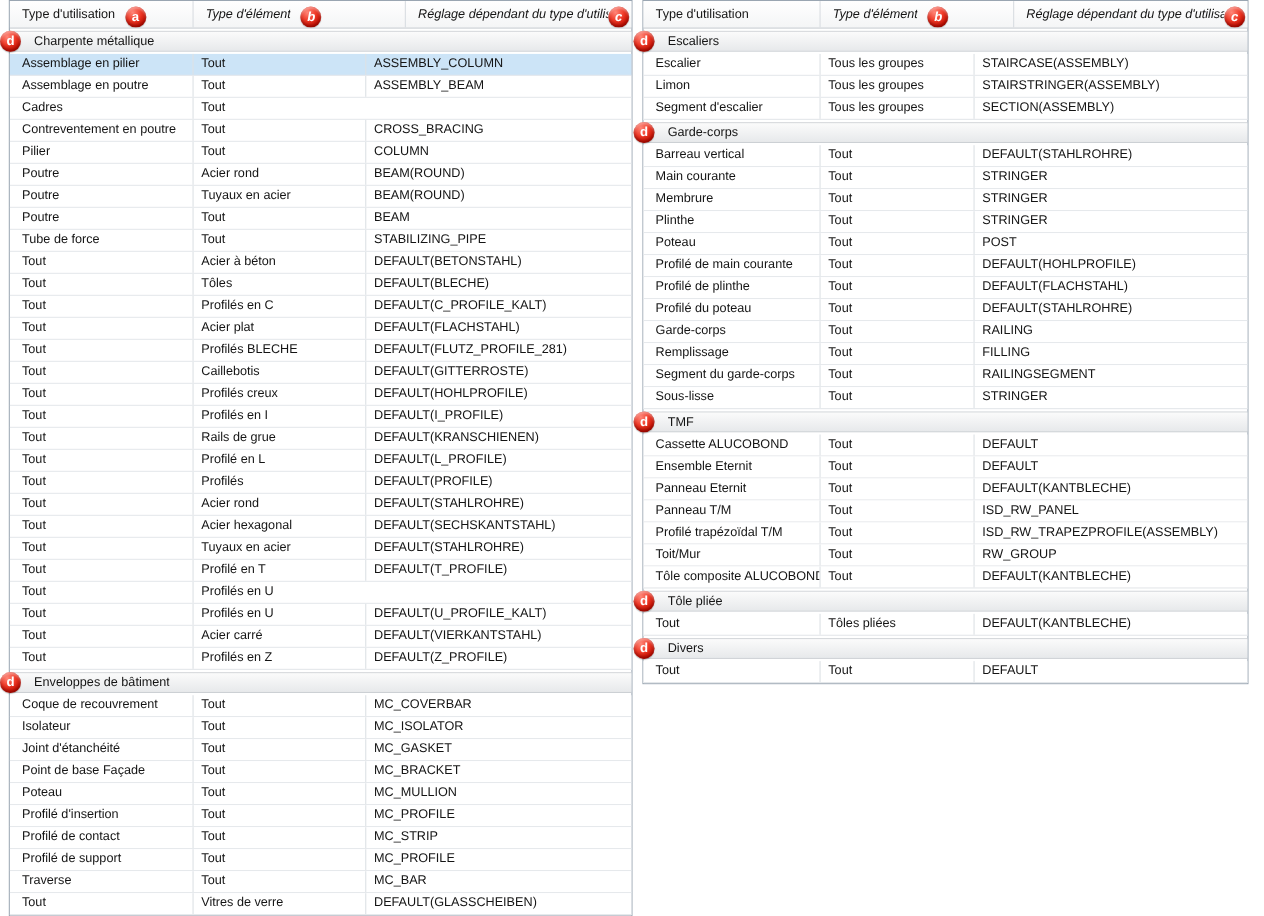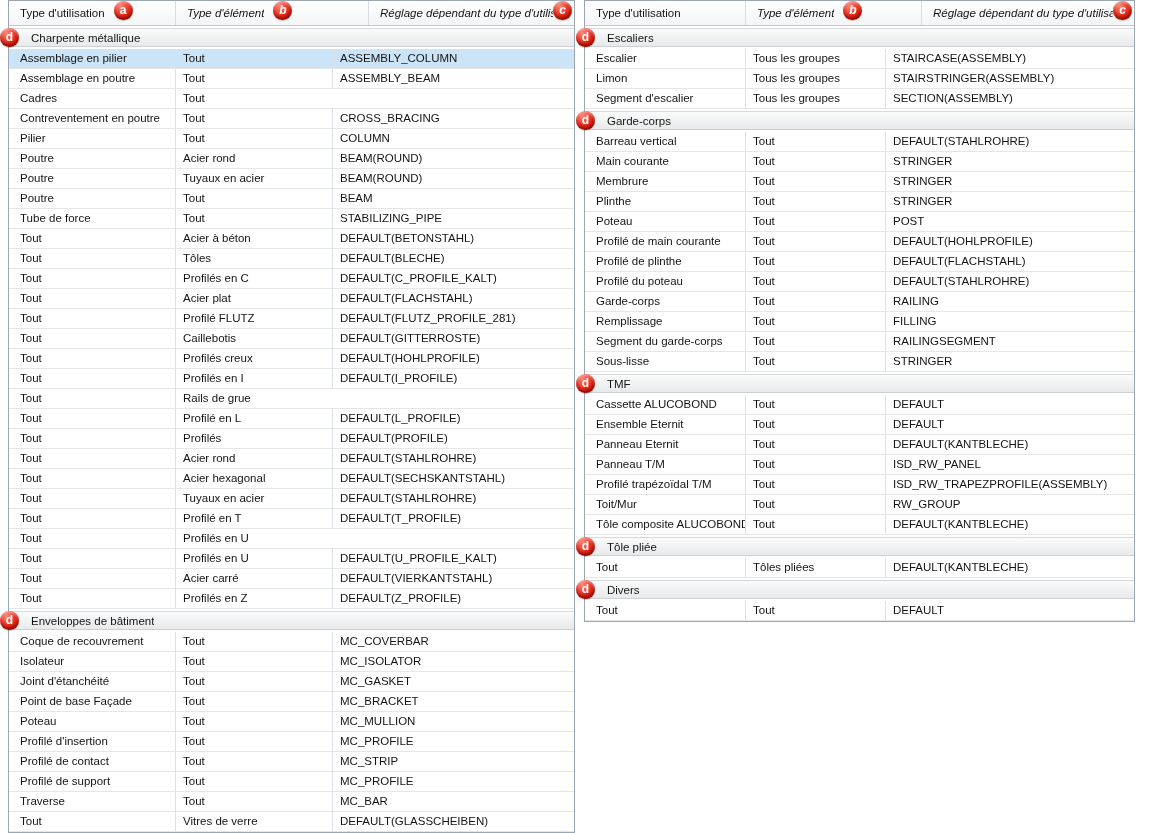--- a/index.html
+++ b/index.html
@@ -19,21 +19,21 @@
   #panel0{left:8px;width:567px;--w0:166px;--w1:157px;}
   #panel1{left:584px;width:551px;--w0:160px;--w1:140px;}
 
   
   .thead{
     display:flex;height:25px;line-height:24px;
     background:linear-gradient(#ffffff,#f4f5f6);
     border-bottom:1px solid #c7ccd1;
   }
   .hcell{
-    display:flex;align-items:flex-start;overflow:hidden;white-space:nowrap;
+    display:flex;align-items:flex-end;overflow:hidden;white-space:nowrap;
     padding:0 2px 0 11px;
   }
   .hcell + .hcell{border-left:1px solid #d9dde1;font-style:italic;}
   .hcell.c0{width:var(--w0);}
   .hcell.c1{width:var(--w1);}
   .hcell.c2{flex:1;margin-left:36px;}
   .hlabel{overflow:hidden;white-space:nowrap;min-width:0;}
 
   
   .group{
@@ -152,41 +152,42 @@
     <span class="cell c1">Profilés en C</span>
     <span class="cell c2">DEFAULT(C_PROFILE_KALT)</span>
   </div>
       <div class="row">
     <span class="cell c0">Tout</span>
     <span class="cell c1">Acier plat</span>
     <span class="cell c2">DEFAULT(FLACHSTAHL)</span>
   </div>
       <div class="row">
     <span class="cell c0">Tout</span>
-    <span class="cell c1">Profilé FLUTZ</span>
+    <span class="cell c1">Profilés BLECHE</span>
     <span class="cell c2">DEFAULT(FLUTZ_PROFILE_281)</span>
   </div>
       <div class="row">
     <span class="cell c0">Tout</span>
     <span class="cell c1">Caillebotis</span>
     <span class="cell c2">DEFAULT(GITTERROSTE)</span>
   </div>
       <div class="row">
     <span class="cell c0">Tout</span>
     <span class="cell c1">Profilés creux</span>
     <span class="cell c2">DEFAULT(HOHLPROFILE)</span>
   </div>
       <div class="row">
     <span class="cell c0">Tout</span>
     <span class="cell c1">Profilés en I</span>
     <span class="cell c2">DEFAULT(I_PROFILE)</span>
   </div>
       <div class="row">
     <span class="cell c0">Tout</span>
     <span class="cell c1">Rails de grue</span>
+    <span class="cell c2">DEFAULT(KRANSCHIENEN)</span>
   </div>
       <div class="row">
     <span class="cell c0">Tout</span>
     <span class="cell c1">Profilé en L</span>
     <span class="cell c2">DEFAULT(L_PROFILE)</span>
   </div>
       <div class="row">
     <span class="cell c0">Tout</span>
     <span class="cell c1">Profilés</span>
     <span class="cell c2">DEFAULT(PROFILE)</span>

